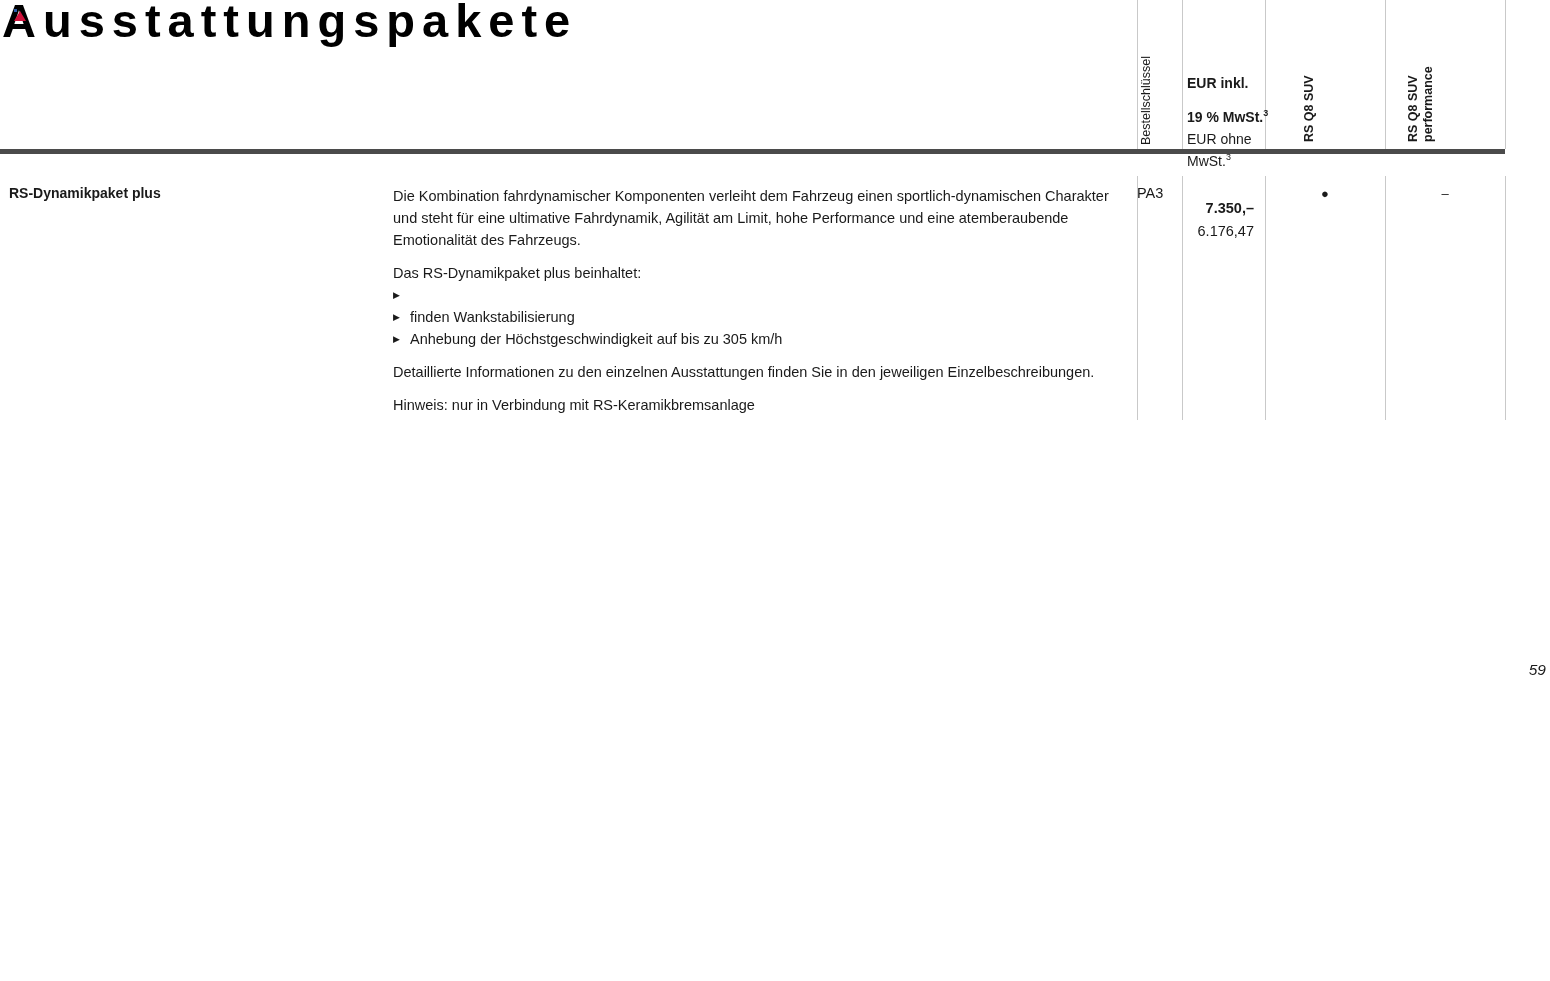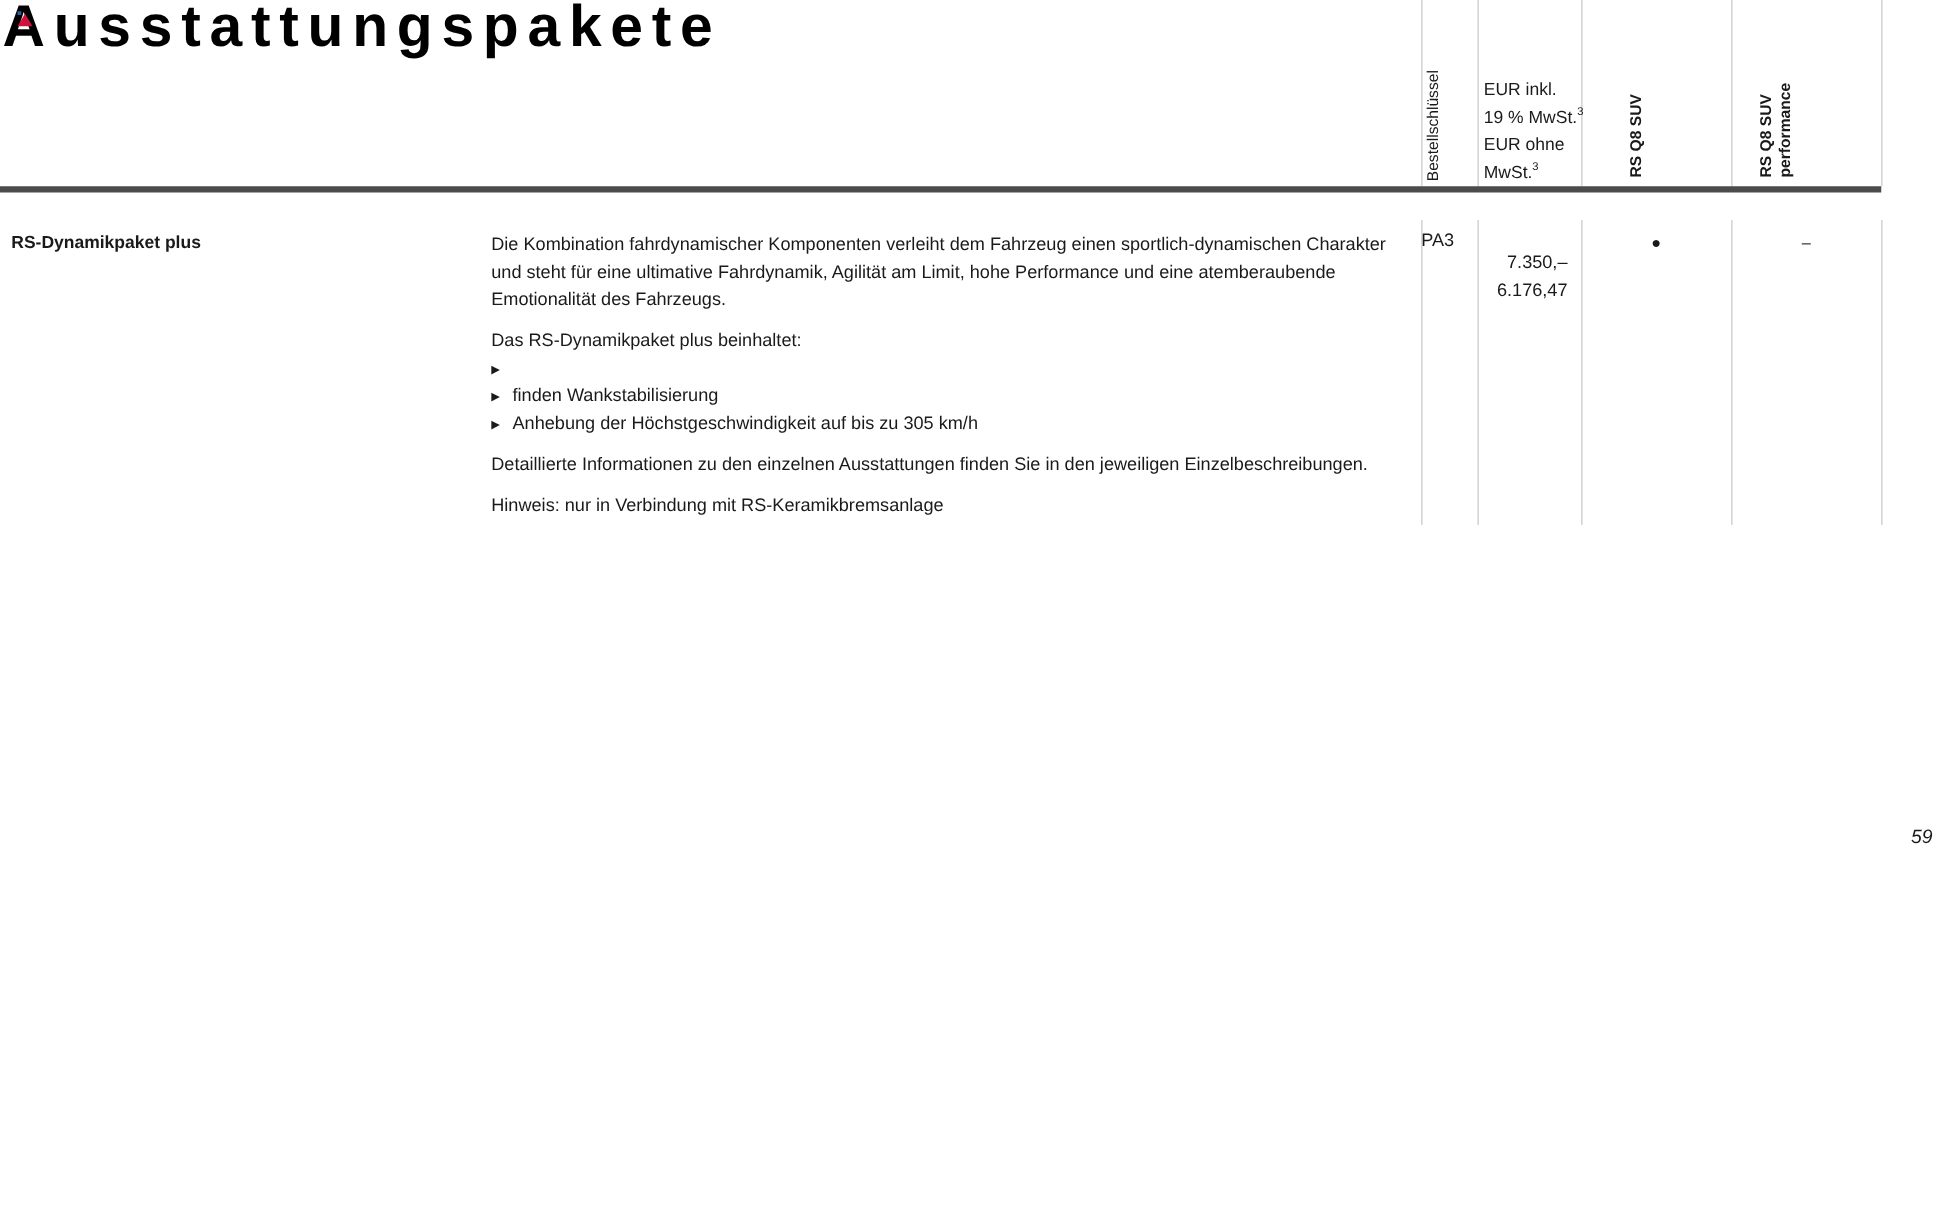--- a/index.html
+++ b/index.html
@@ -24,34 +24,34 @@
   .thick-rule { position:absolute; left:0; top:149px; width:1505px; height:5px; background:#4b4b4b; }
 
   
   .vert { position:absolute; transform:rotate(-90deg); transform-origin:left bottom;
           white-space:nowrap; font-size:12.5px; line-height:13px; color:#1a1a1a; }
   .vert.bold { font-weight:700; line-height:15px; }
   .vert.two div { line-height:15px; }
 
   
   .price-header { position:absolute; left:1187px; top:60px; font-size:14px; line-height:22px; }
-  .b { font-weight:400; }
+  .b { font-weight:700;margin-top:12px; }
   sup.fn { font-size:9px; vertical-align:super; line-height:0; }
 
   
   .row-name { position:absolute; left:9px; top:185px; font-size:14px; font-weight:700; }
   .desc { position:absolute; left:393px; top:185px; width:727px; font-size:14.5px; line-height:22px; }
   .desc .mb { margin-bottom:11px; }
   .desc .mt { margin-top:11px; }
   ul.bullets { list-style:none; }
   ul.bullets li { display:flex; line-height:22px; }
   .tri { width:17px; flex:none; font-size:9px; line-height:22px; }
 
   .code { position:absolute; left:1137px; top:185px; width:45px; font-size:14.5px; }
-  .prices { position:absolute; left:1182px; top:199px; width:72px; text-align:right;
+  .prices { position:absolute; left:1182px; top:185px; width:72px; text-align:right;
             font-size:14.5px; line-height:22.5px; }
   .avail { position:absolute; top:185px; width:120px; text-align:center; font-size:13px; line-height:18px; }
 
   .page-num { position:absolute; right:4px; top:661px; font-size:15.5px;font-style:italic; }
 
   
   .footer { position:absolute; left:9px; top:965px; font-size:13.5px; white-space:nowrap; }
   .legend-item { margin-right:17px; }
   .legend-sym { margin-right:5px; font-size:12.5px; }
 </style>

